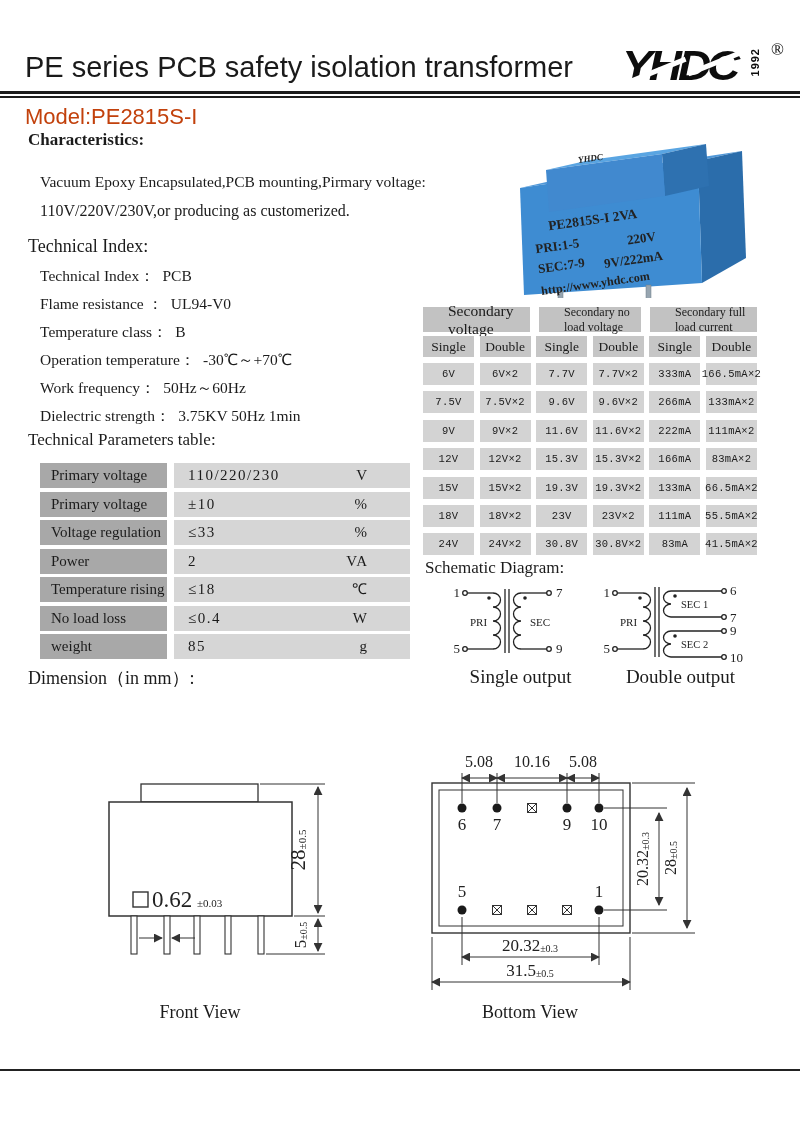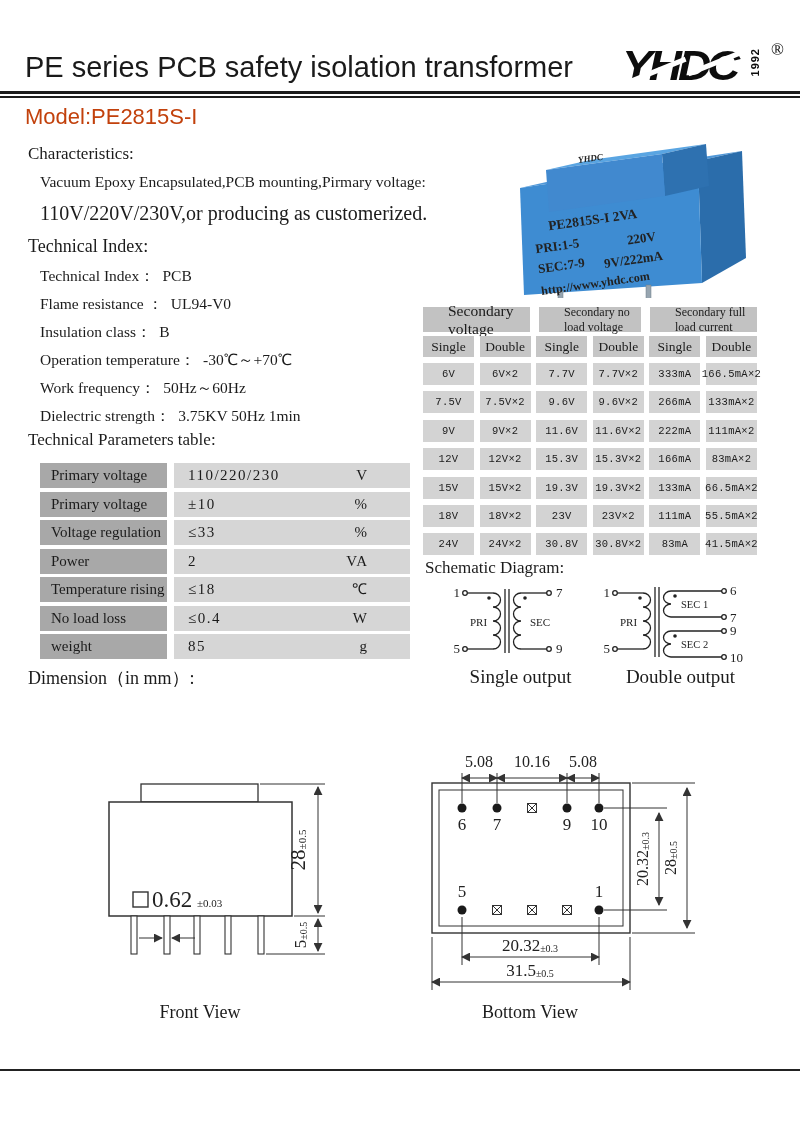--- a/index.html
+++ b/index.html
@@ -16,23 +16,23 @@
   .slash1{left:0px;top:27px;}
   .slash2{left:64px;top:17px;}
   .logo-year{position:absolute;left:127px;top:6px;writing-mode:vertical-rl;transform:rotate(180deg);
              font-family:"Liberation Sans",sans-serif;font-weight:bold;font-size:11px;letter-spacing:1px;color:#0d0d0d;}
   .logo-reg{position:absolute;left:149px;top:-2px;font-size:17px;color:#0d0d0d;}
   .divider{left:0;top:91px;width:800px;height:2px;border-top:3px solid #1c1c1c;border-bottom:2px solid #1c1c1c;}
   .model{left:25px;top:104px;font-family:"Liberation Sans",sans-serif;font-size:22px;color:#c2410c;}
 
   
   .h-sec{font-size:17px;}
-  .char-head{left:28px;top:144px;}
+  .char-head{left:28px;top:130px;font-weight:bold;}
   .char-line1{left:40px;top:173px;font-size:15.5px;white-space:pre-wrap;}
-  .char-line2{left:40px;top:202px;font-size:20px;white-space:pre-wrap;}
+  .char-line2{left:40px;top:202px;font-size:16px;white-space:pre-wrap;}
   .ti-head{left:28px;top:236px;font-size:18px;}
   .ti-list{left:40px;top:262px;width:380px;}
   .ti-item{font-size:15.5px;line-height:28px;white-space:pre-wrap;}
   .tp-head{left:28px;top:430px;}
 
   
   .p-table{left:40px;top:463px;width:370px;}
   .p-row{display:flex;margin-bottom:3.5px;}
   .p-label{width:116px;background:#a8a8a8;height:25px;line-height:25px;padding-left:11px;font-size:15px;margin-right:7px;}
   .p-value{flex:1;background:#d6d6d6;height:25px;line-height:25px;padding:0 14px;display:flex;justify-content:space-between;font-size:15px;}
@@ -88,21 +88,21 @@
   <div class="abs model">Model:PE2815S-I</div>
 
   <div class="abs h-sec char-head">Characteristics:</div>
   <div class="abs char-line1">Vacuum Epoxy Encapsulated,PCB mounting,Pirmary voltage:</div>
   <div class="abs char-line2">110V/220V/230V,or producing as customerized.</div>
 
   <div class="abs ti-head">Technical Index:</div>
   <div class="abs ti-list">
       <div class="ti-item">Technical Index：  PCB</div>
       <div class="ti-item">Flame resistance ：  UL94-V0</div>
-      <div class="ti-item">Insulation class：  B</div>
+      <div class="ti-item">Temperature class：  B</div>
       <div class="ti-item">Operation temperature：  -30℃～+70℃</div>
       <div class="ti-item">Work frequency：  50Hz～60Hz</div>
       <div class="ti-item">Dielectric strength：  3.75KV 50Hz 1min</div>
     </div>
 
   <div class="abs h-sec tp-head">Technical Parameters table:</div>
   <div class="abs p-table">
       <div class="p-row">
         <div class="p-label">Primary voltage</div>
         <div class="p-value">

